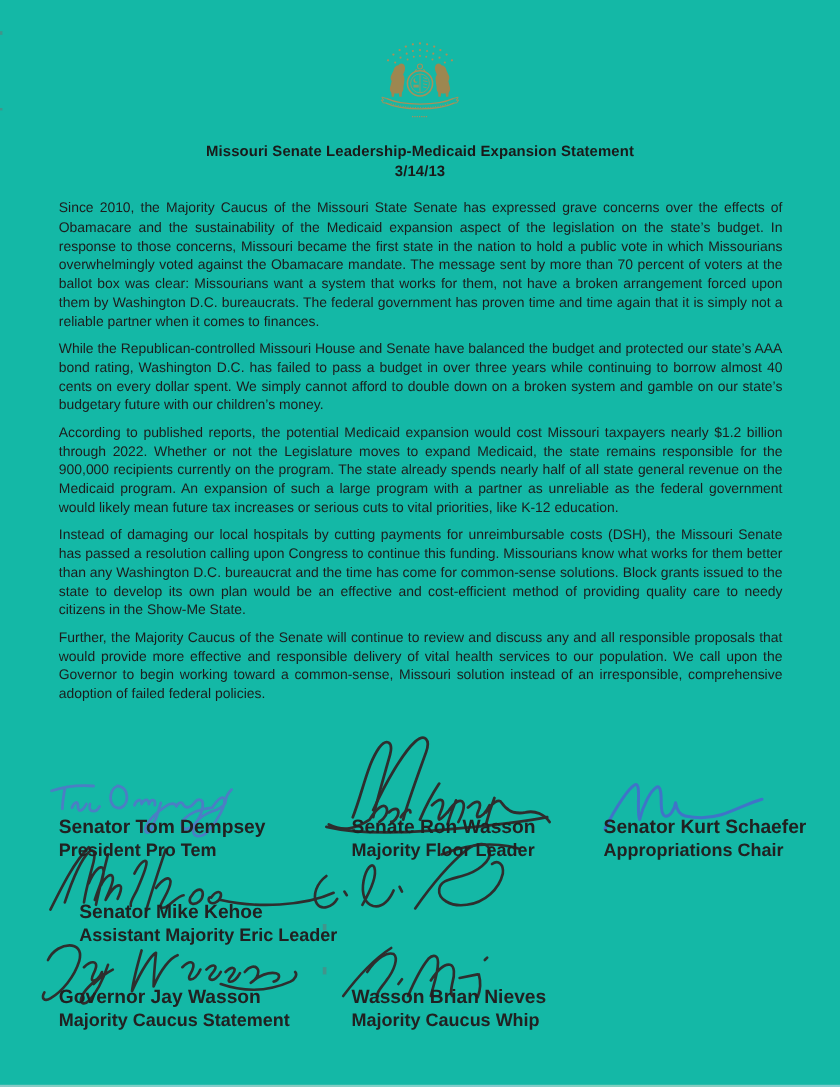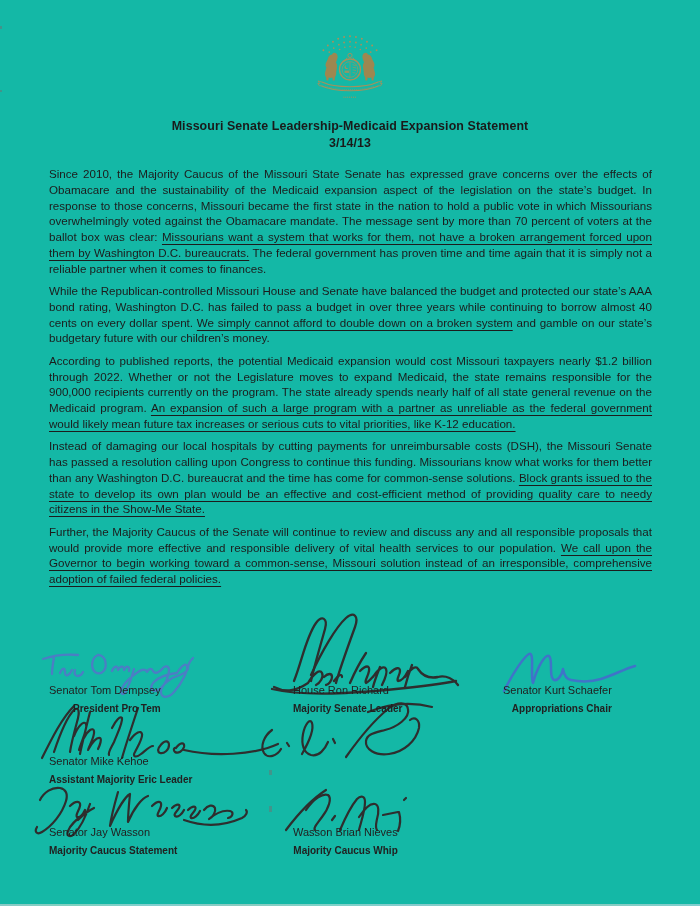--- a/index.html
+++ b/index.html
@@ -13,25 +13,25 @@
   .title-block{
     position:absolute;top:118px;left:0;width:700px;text-align:center;
     font-weight:bold;font-size:12.4px;line-height:17px;color:#1a1a1a;letter-spacing:.1px;
   }
   
   .content{
     position:absolute;top:166px;left:49px;width:603px;
     font-size:11.6px;line-height:15.8px;text-align:justify;color:#1c1c1c;
   }
   .content p{margin:0 0 6.5px 0;}
-  .u{text-decoration:underline;text-decoration-thickness:1.1px;text-underline-offset:2.6px;}
+  .u{text-decoration-thickness:1.1px;text-underline-offset:2.6px;}
   
   .sig{position:absolute;white-space:nowrap;color:#212121;}
-  .sig .sig-name{font-size:11px;line-height:14px;font-weight:400;}
-  .sig .sig-role{font-size:10px;line-height:14px;font-weight:600;margin-top:5px;text-align:right;}
+  .sig .sig-name{font-size:16px;line-height:14px;font-weight:700;}
+  .sig .sig-role{font-size:15px;line-height:14px;font-weight:600;margin-top:5px;}
   .sig-ink{position:absolute;pointer-events:none;}
   .sig-ink path{fill:none;stroke-linecap:round;stroke-linejoin:round;}
   
   .speck{position:absolute;background:#6f6f6f;opacity:.5;}
   .noise{
     position:absolute;left:0;bottom:0;width:700px;height:2px;opacity:.55;
     background:linear-gradient(90deg,#ead7e0 0%,#d8e6d4 11%,#dde0f0 22%,#ecd9d4 34%,#d6e8e4 47%,#e4d8ec 59%,#d9e4d2 71%,#e8dcd4 84%,#d8dff0 100%);
   }
   .gold{stroke:#a8905a;}
 </style>
@@ -164,33 +164,33 @@
       <path d="M58,44 C64,30 70,19 75,13 C79,9 83,10 83,16 C83,25 79,36 77,44 M77,31 C83,22 89,17 93,18 C97,19 97,26 95,33 C94,38 93,42 95,44"></path>
       <path d="M101,29 L116,26 M122,14 L124,12 M117,26 C119,33 118,40 116,45"></path>
     </g>
   </svg>
 
   <div class="sig" style="left:49px;top:683px">
     <div class="sig-name">Senator Tom Dempsey</div>
     <div class="sig-role">President Pro Tem</div>
   </div>
   <div class="sig" style="left:293px;top:683px">
-    <div class="sig-name">House Ron Richard</div>
-    <div class="sig-role">Majority Senate Leader</div>
+    <div class="sig-name">Senate Ron Wasson</div>
+    <div class="sig-role">Majority Floor Leader</div>
   </div>
   <div class="sig" style="left:503px;top:683px">
     <div class="sig-name">Senator Kurt Schaefer</div>
     <div class="sig-role">Appropriations Chair</div>
   </div>
-  <div class="sig" style="left:49px;top:754px">
+  <div class="sig" style="left:66px;top:754px">
     <div class="sig-name">Senator Mike Kehoe</div>
     <div class="sig-role">Assistant Majority Eric Leader</div>
   </div>
   <div class="sig" style="left:49px;top:825px">
-    <div class="sig-name">Senator Jay Wasson</div>
+    <div class="sig-name">Governor Jay Wasson</div>
     <div class="sig-role">Majority Caucus Statement</div>
   </div>
   <div class="sig" style="left:293px;top:825px">
     <div class="sig-name">Wasson Brian Nieves</div>
     <div class="sig-role">Majority Caucus Whip</div>
   </div>
 
   <div class="speck" style="left:0;top:26px;width:2px;height:3px"></div>
   <div class="speck" style="left:0;top:90px;width:2px;height:2px"></div>
   <div class="speck" style="left:269px;top:770px;width:3px;height:5px"></div>

